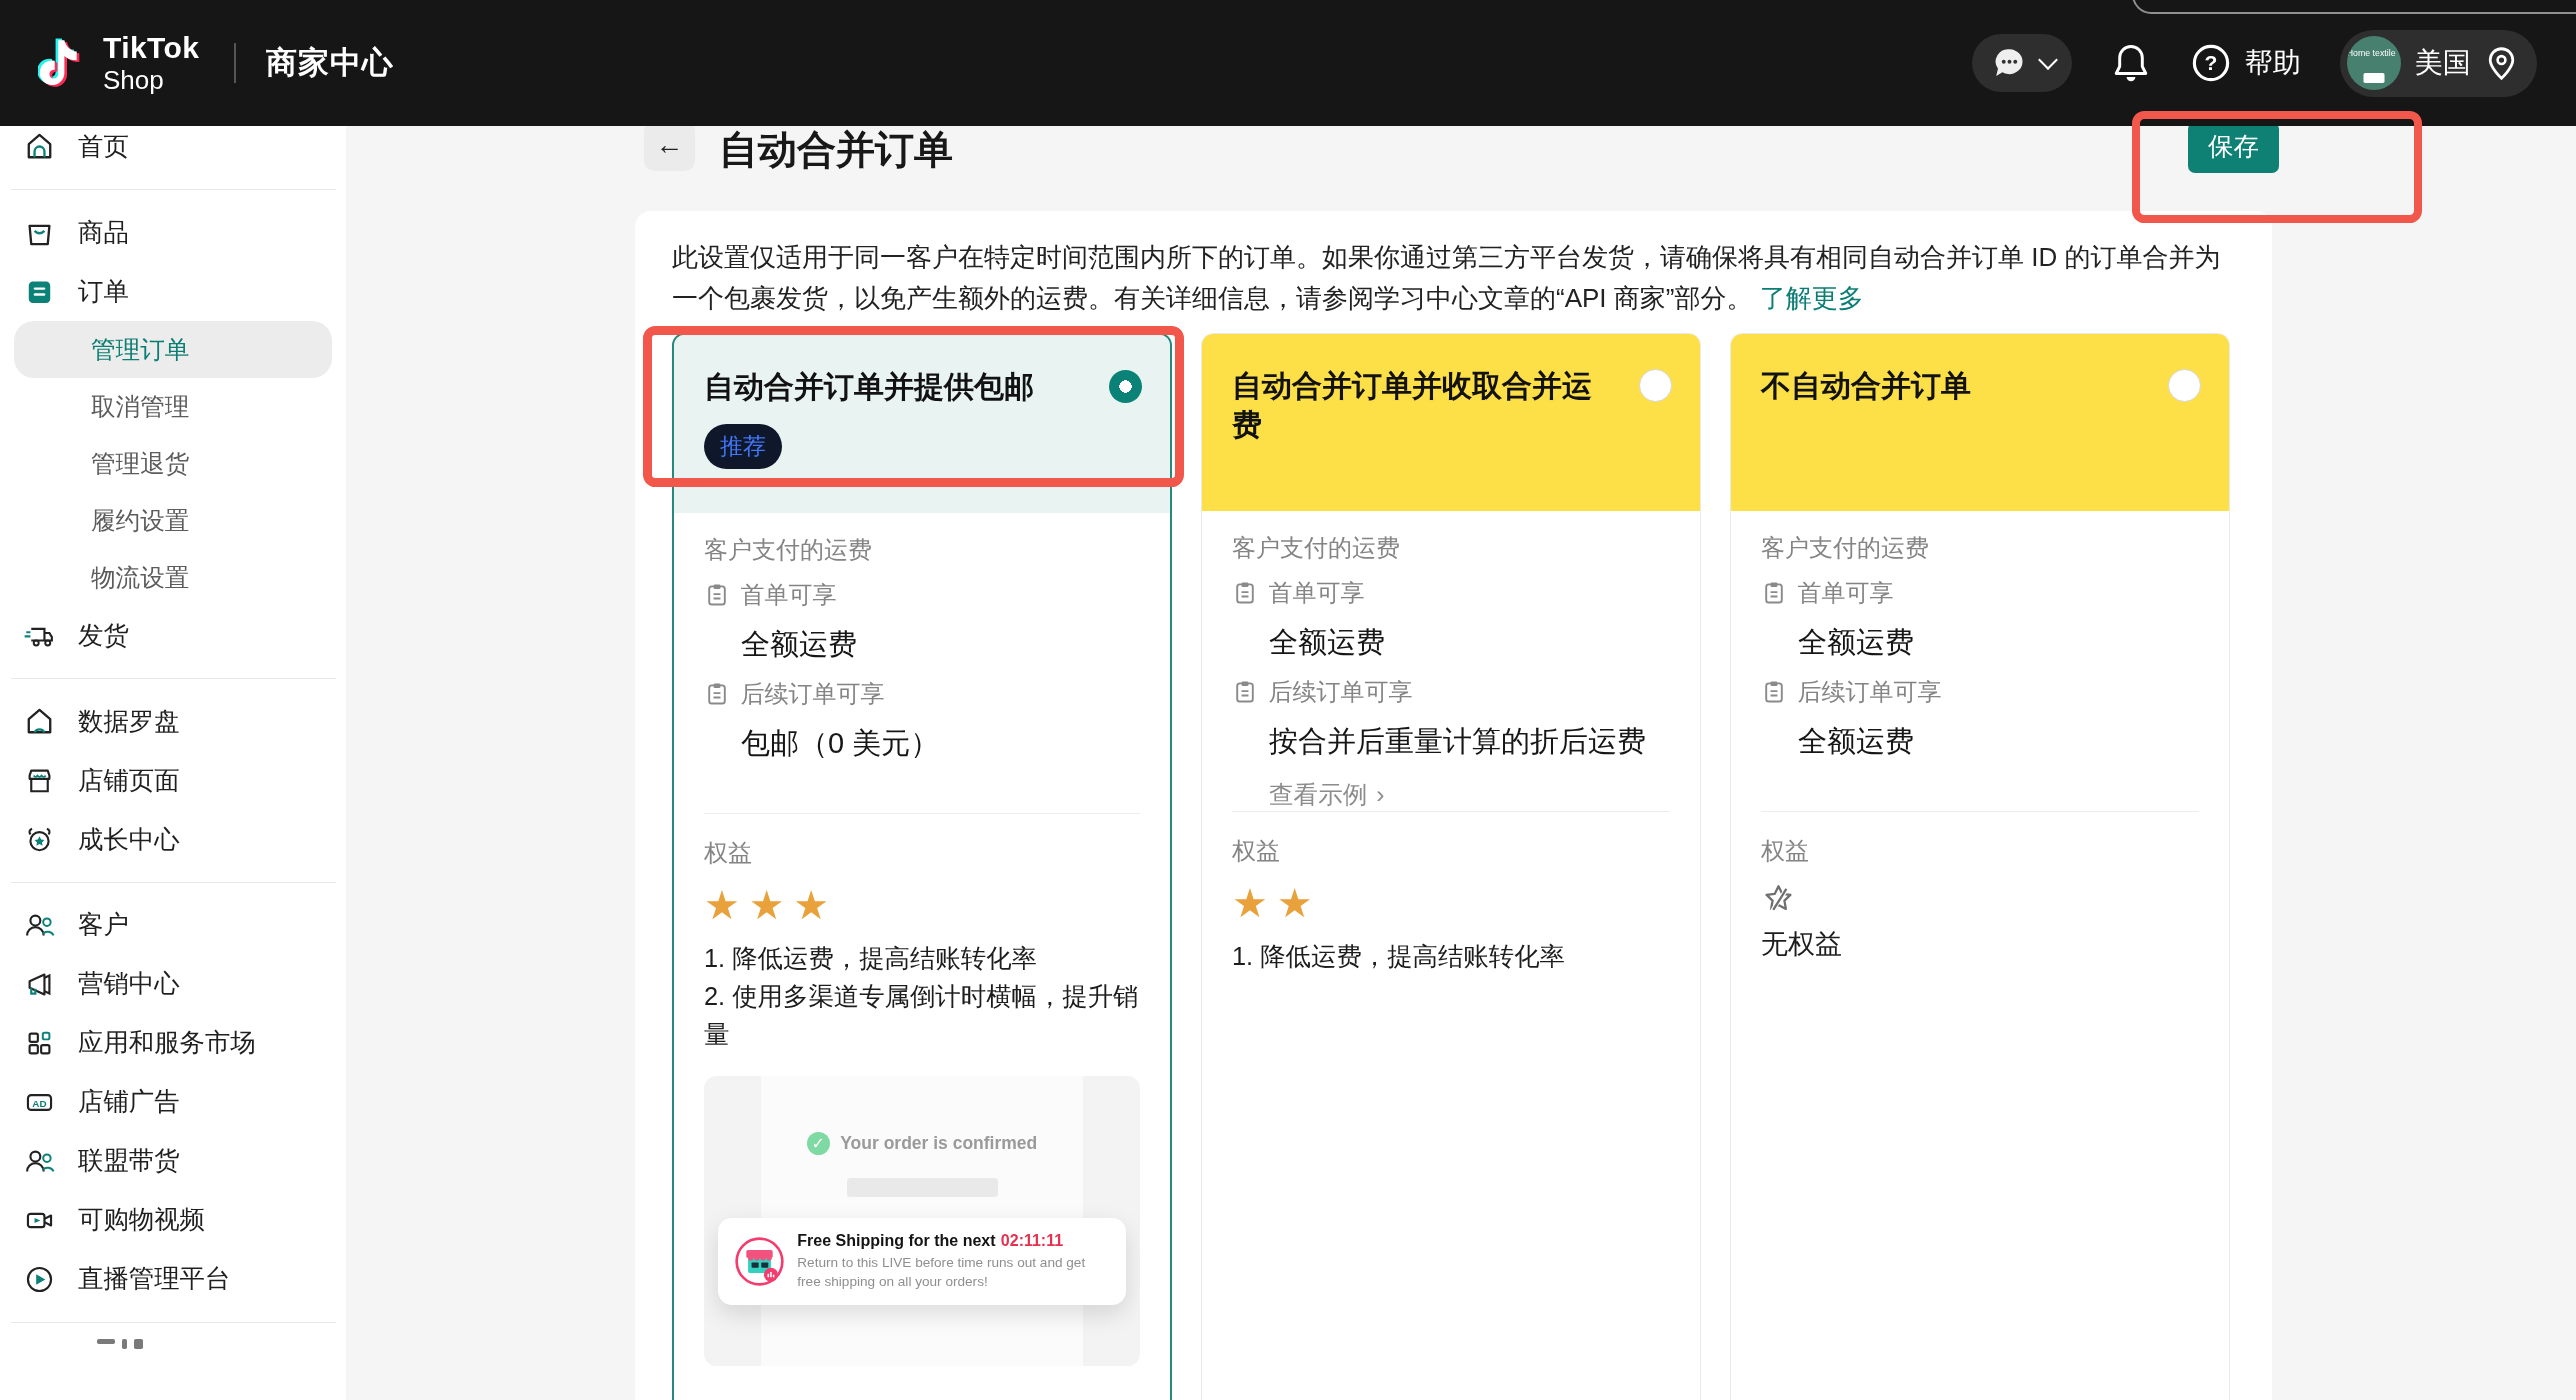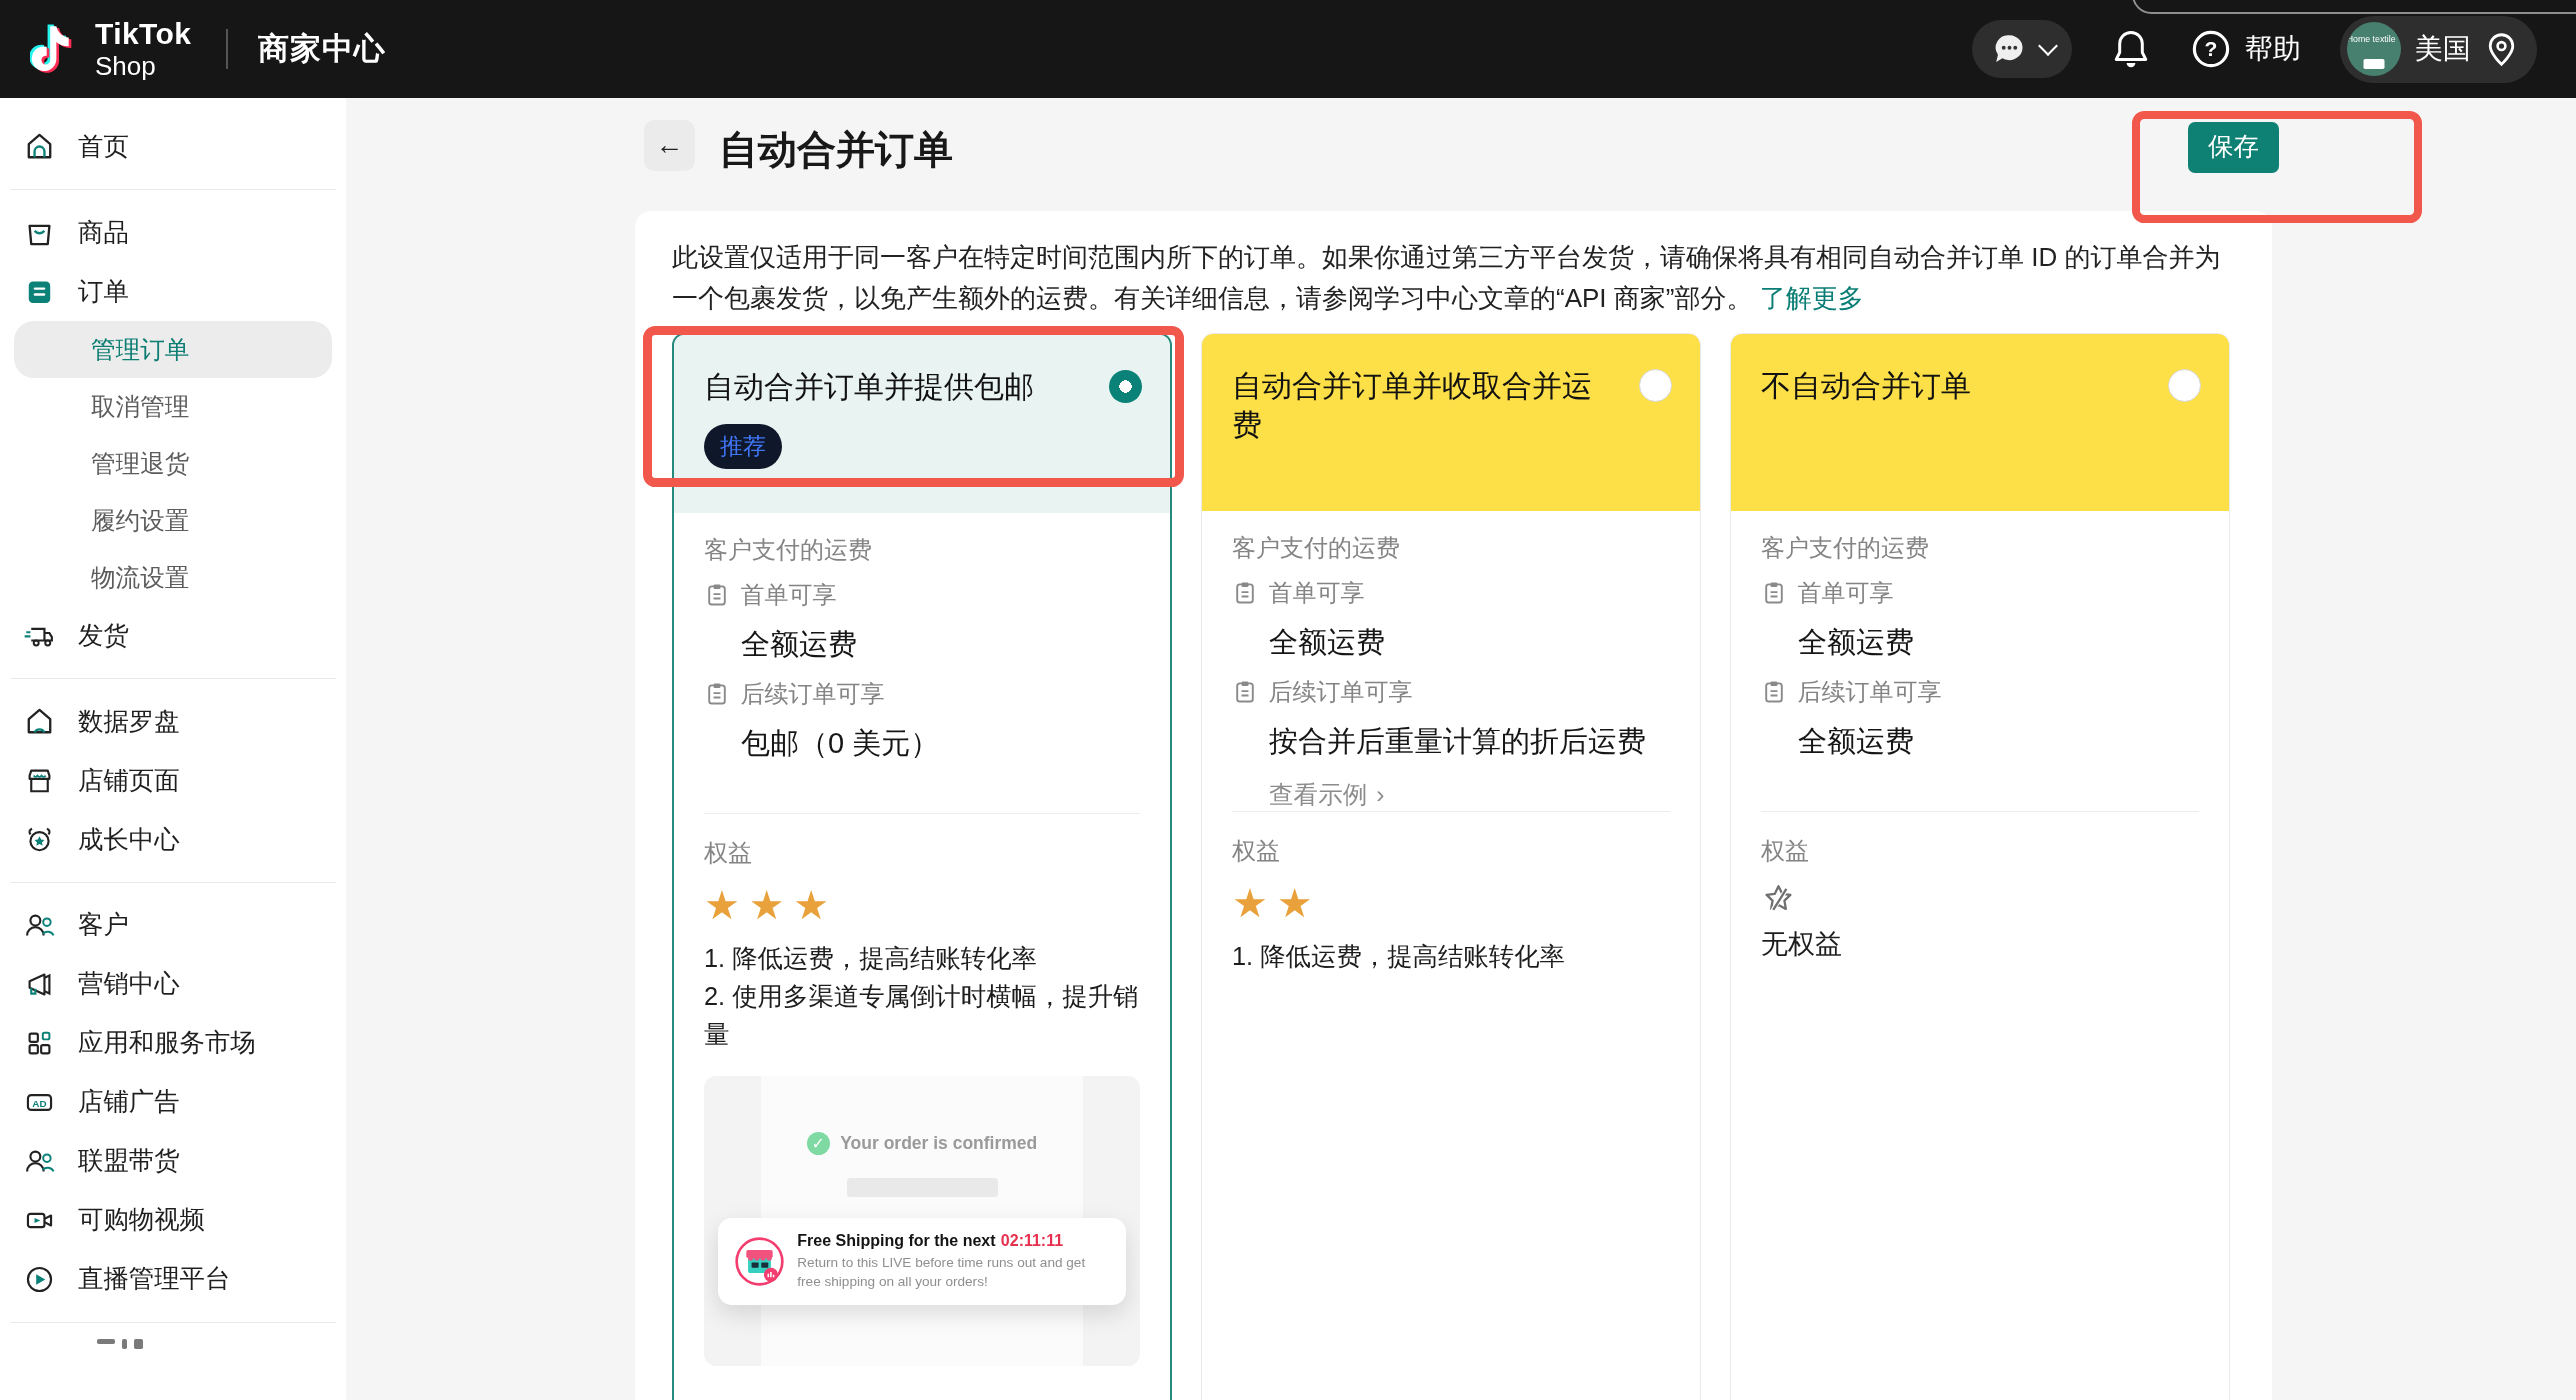--- a/index.html
+++ b/index.html
@@ -1,22 +1,22 @@
 <!DOCTYPE html>
 <html style="font-size:14px"><head>
 <meta charset="utf-8">
 <style>
   * { margin:0; padding:0; box-sizing:border-box; }
   html,body { width:2576px; height:1400px; overflow:hidden; background:#f5f5f5;
     font-family:"Liberation Sans","DejaVu Sans",sans-serif; }
   #page { position:relative; width:2576px; height:1400px; overflow:hidden; }
 
   
-  .topbar { position:absolute; left:0; top:0; width:2576px; height:98px; background:#161616;
-    display:flex; align-items:center; padding:0 39px 0 30px; z-index:30; }
+  .topbar { position:absolute; left:0; top:0; width:2576px; height:126px; background:#161616;
+    display:flex; align-items:center; padding:0 39px 0 38px; z-index:30; }
   .brand { display:flex; align-items:center; gap:14px; }
   .brand-text { display:flex; flex-direction:column; line-height:1; }
   .brand-line1 { color:#fff; font-size:30px; font-weight:bold; letter-spacing:0.4px; }
   .brand-line2 { color:#fff; font-size:26px; margin-top:3.5px; }
   .top-divider { width:1.8px; height:40px; background:#555; margin:0 30px 0 35px; }
   .app-title { color:#fff; font-size:31px; font-weight:600; letter-spacing:0.9px; }
   .top-right { margin-left:auto; display:flex; align-items:center; gap:39px; }
   .chat-pill { background:#2e2e2e; border-radius:877px; height:58px; padding:0 17.5px;
     display:flex; align-items:center; gap:12.3px; }
   .chev-down { width:14px; height:14px; border-left:2.6px solid #fff; border-bottom:2.6px solid #fff;
@@ -62,21 +62,21 @@
     border-radius:16px 16px 0 0; padding:26px 37px 0 37px; z-index:4; }
   .desc { font-size:26px; color:#222; line-height:41px; width:1565px; }
   .desc .link { color:#0a7d74; cursor:pointer; }
 
   .cards { display:flex; gap:29px; margin-top:14px; align-items:stretch; }
   .card { width:500px; flex:0 0 auto; background:#fff; border:1.8px solid #e9e9e9; border-radius:12.3px;
     overflow:hidden; height:1200px; cursor:pointer; }
   .card.selected { border:2.6px solid #25897e; }
   .card-head { height:177px; background:#fde047; padding:32px 30px 0 30px; position:relative; }
   .card.selected .card-head { background:#e9f4f2; height:178px; }
-  .card-title { font-size:30px; font-weight:normal; color:#121212; padding-right:61px; line-height:39px; }
+  .card-title { font-size:30px; font-weight:bold; color:#121212; padding-right:61px; line-height:39px; }
   .radio { position:absolute; right:28px; top:35px; width:33px; height:33px; border-radius:50%;
     background:#fff; border:1.8px solid #d6d6d6; }
   .radio.on { border:none; background:radial-gradient(circle, #ffffff 0 6.1px, #0b8277 6.1px 16.7px); }
   .badge { display:inline-block; margin-top:17.5px; background:#0f172a; color:#4076f8;
     font-size:23px; padding:7px 16px; border-radius:877px; }
   .card-body { padding:21px 30px 0 30px; }
   .ship-block { height:279px; }
   .mini-label { font-size:24px; color:#848484; }
   .info-row { display:flex; align-items:center; gap:10.5px; margin-top:13px; }
   .info-value { font-size:29px; color:#161616; margin:14px 0 0 37px; }

